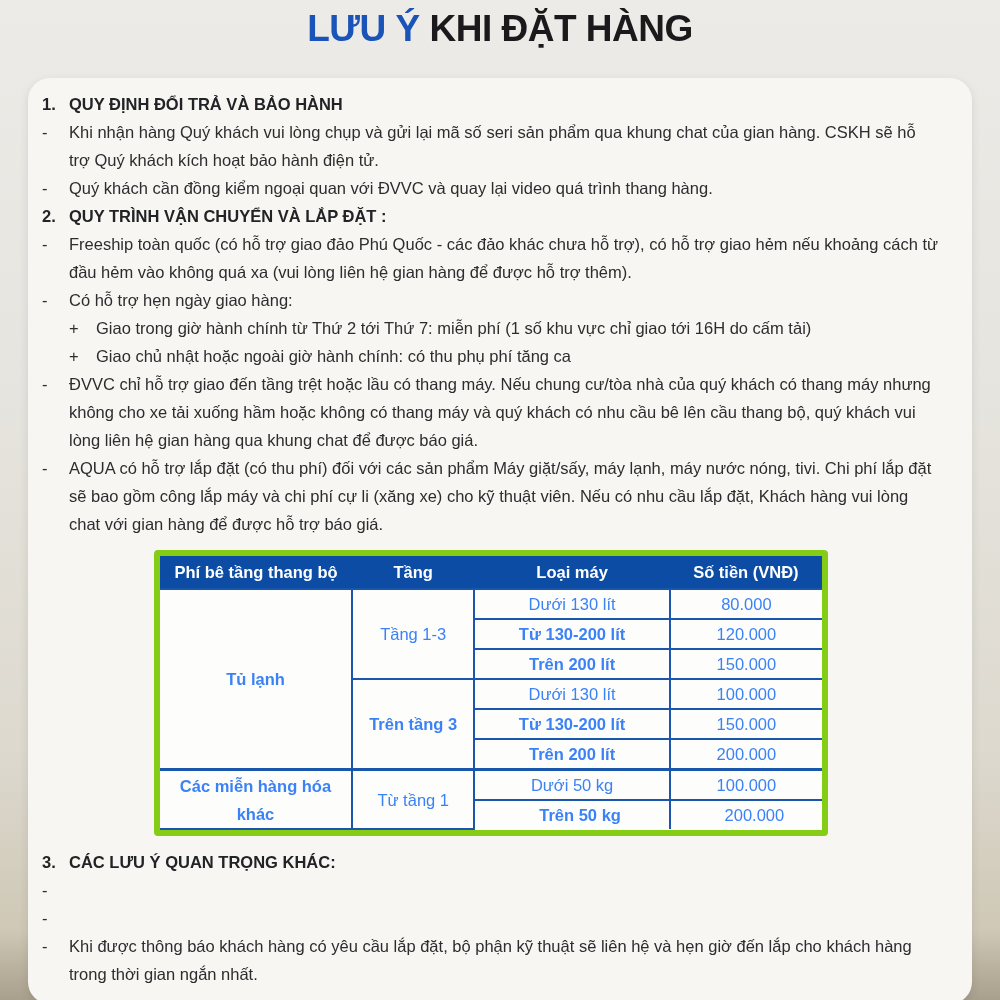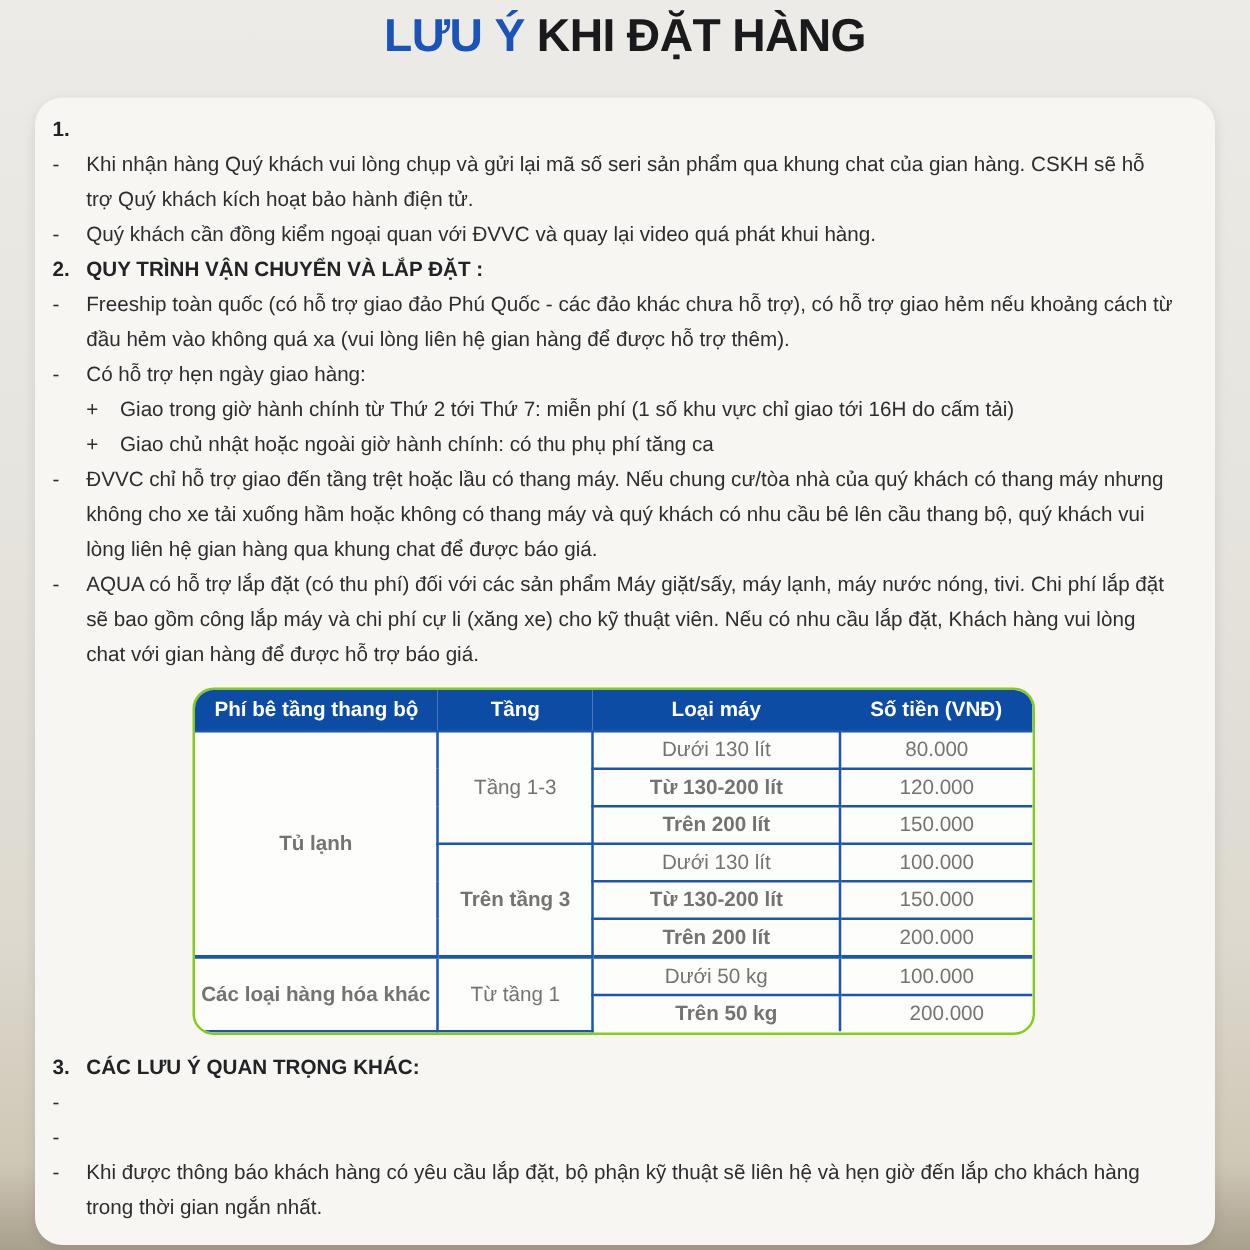--- a/index.html
+++ b/index.html
@@ -31,68 +31,69 @@
   }
   .row { display:flex; }
   .mk { flex:0 0 27px; }
   .heading { font-weight:bold; color:#222326; }
   .sub { padding-left:27px; }
   .tx .b { font-weight:normal; }
   .note { font-style:italic; color:#2e2e2e; margin:12px 0 4px 0; }
   .tbl-wrap {
     width:674px;
     margin:12px auto 12px auto;
-    border:2px solid #84cc16;
-    border-radius:17px;
+    border:6px solid #84cc16;
+    border-radius:4px;
     overflow:hidden;
     background:#fdfdfb;
   }
   table { border-collapse:collapse; width:100%; }
   th {
     background:#0c4ca4;
     color:#ffffff;
     font-weight:bold;
     font-size:16.5px;
     height:33px;
     padding:0 4px;
     border:none;
     text-align:center;
   }
   td {
     border:2px solid #1a57ac;
     text-align:center;
     font-size:16.5px;
     height:28px;
     padding:0 4px;
-    color:#737373;
+    color:#3b82f6;
     background:#fdfdfb;
   }
   tr.group-start td { border-top-width:3px; }
   
   tr td:first-child { border-left:none;font-weight:bold; }
   tr td:last-child { border-right:none; }
   tbody tr:last-child td { border-bottom:none;padding-left:20px; }
 </style>
 </head>
 <body>
 
 <div class="page">
   <h1 class="title"><span class="t-blue">LƯU Ý</span><span class="t-dark"> KHI ĐẶT HÀNG</span></h1>
   <div class="card">
     <div id="content">
         <div class="row heading">
           <span class="mk">1.</span>
+          <span class="tx"><span>QUY ĐỊNH ĐỔI TRẢ VÀ BẢO HÀNH</span></span>
         </div>
         <div class="row bullet">
           <span class="mk">-</span>
           <span class="tx"><span>Khi nhận hàng Quý khách vui lòng chụp và gửi lại mã số seri sản phẩm qua khung chat của gian hàng. CSKH sẽ hỗ trợ Quý khách kích hoạt bảo hành điện tử.</span></span>
         </div>
         <div class="row bullet">
           <span class="mk">-</span>
-          <span class="tx"><span>Quý khách cần đồng kiểm ngoại quan với ĐVVC và quay lại video quá phát khui hàng.</span></span>
+          <span class="tx"><span>Quý khách cần đồng kiểm ngoại quan với ĐVVC và quay lại video quá trình thang hàng.</span></span>
         </div>
         <div class="row heading">
           <span class="mk">2.</span>
           <span class="tx"><span>QUY TRÌNH VẬN CHUYỂN VÀ LẮP ĐẶT :</span></span>
         </div>
         <div class="row bullet">
           <span class="mk">-</span>
           <span class="tx"><span>Freeship toàn quốc (có hỗ trợ giao đảo </span><span class="b">Phú Quốc</span><span> - các đảo khác chưa hỗ trợ), có hỗ trợ giao hẻm nếu khoảng cách từ đầu hẻm vào không quá xa (vui lòng liên hệ gian hàng để được hỗ trợ thêm).</span></span>
         </div>
         <div class="row bullet">
@@ -153,21 +154,21 @@
               </tr>
               <tr>
                 <td>Từ 130-200 lít</td>
                 <td>150.000</td>
               </tr>
               <tr>
                 <td>Trên 200 lít</td>
                 <td>200.000</td>
               </tr>
               <tr class="group-start">
-                <td rowspan="2">Các loại hàng hóa khác</td>
+                <td rowspan="2">Các miễn hàng hóa khác</td>
                 <td rowspan="2">Từ tầng 1</td>
                 <td>Dưới 50 kg</td>
                 <td>100.000</td>
               </tr>
               <tr>
                 <td>Trên 50 kg</td>
                 <td>200.000</td>
               </tr>
             </tbody>
           </table>

